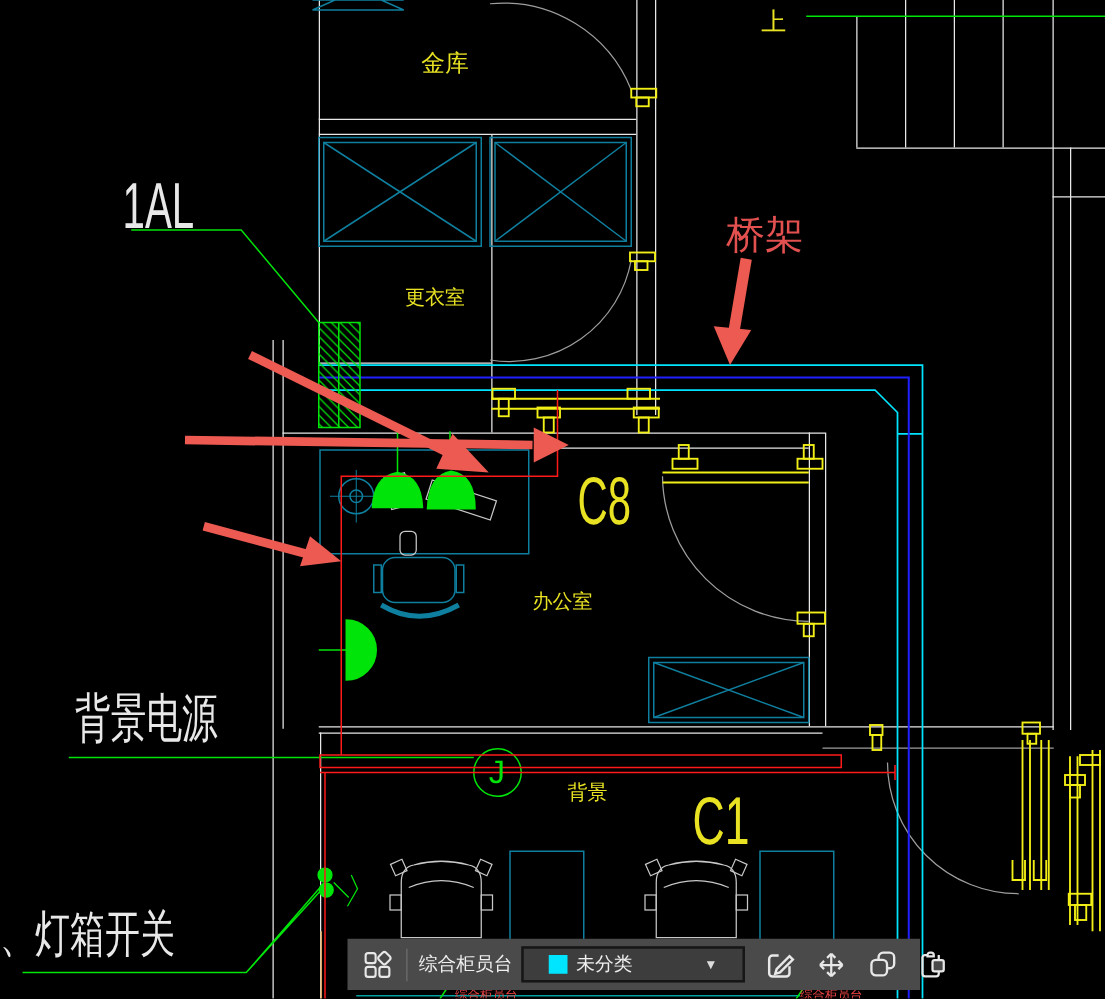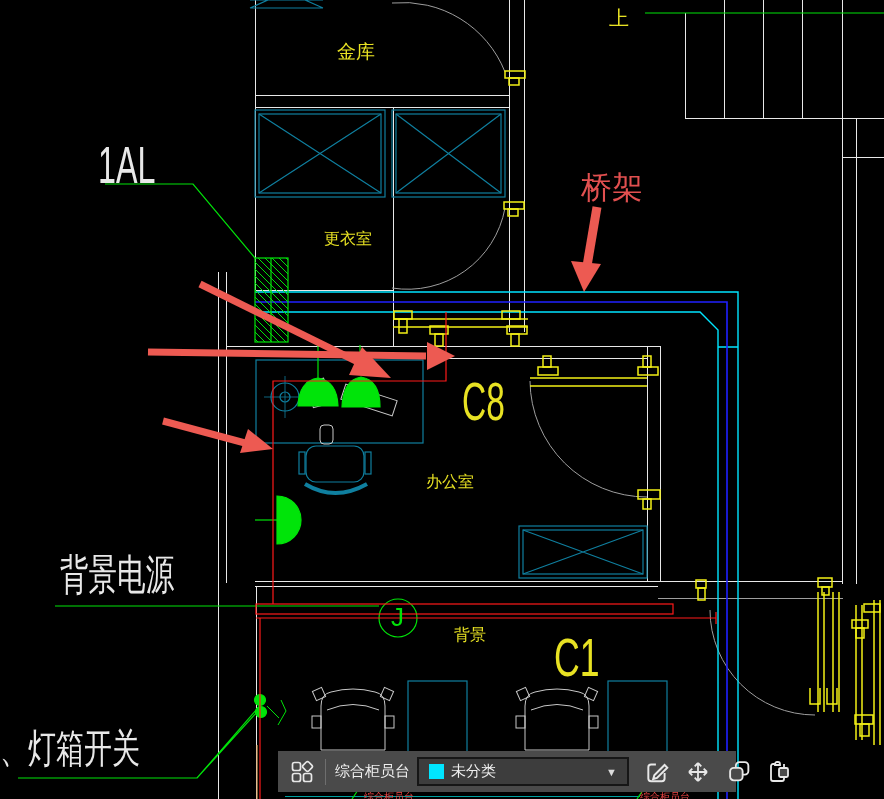--- a/index.html
+++ b/index.html
@@ -11,22 +11,22 @@
   .white{color:#e8e8e8;}
   .redtxt{color:#e25050;}
   .greentxt{color:#00e409;}
   
   #toolbar{position:absolute;left:278px;top:751px;width:458px;height:41px;z-index:10;
            background:#4a4a4a;display:flex;align-items:center;box-sizing:border-box;
            padding:0 10px 0 12px;}
   .tb-icon{display:flex;align-items:center;justify-content:center;flex:0 0 auto;cursor:pointer;}
   .tb-sep{width:1px;height:26px;background:#6e6e6e;margin:0 9px 0 11px;flex:0 0 auto;}
   .tb-label{color:#f0f0f0;font-size:15px;margin-right:7px;flex:0 0 auto;}
-  .dropdown{width:212px;height:29px;background:#3d3d3d;border:2px solid #161616;
-            display:flex;align-items:center;box-sizing:border-box;padding:0 10px;
+  .dropdown{width:179px;height:29px;background:#3d3d3d;border:2px solid #161616;
+            display:flex;align-items:center;box-sizing:border-box;padding:0 20px;
             cursor:pointer;flex:0 0 auto;}
   .swatch{width:15px;height:15px;background:#00e5ff;flex:0 0 auto;margin-right:7px;}
   .dd-text{color:#f0f0f0;font-size:15px;flex:1 1 auto;}
   .dd-arrow{color:#dcdcdc;font-size:11px;flex:0 0 auto;}
   .frag{position:absolute;z-index:3;color:#ef4444;font-size:10px;overflow:hidden;height:8px;line-height:1.1;text-decoration:underline;}
 </style>
 </head>
 <body>
 
 <div id="stage">

